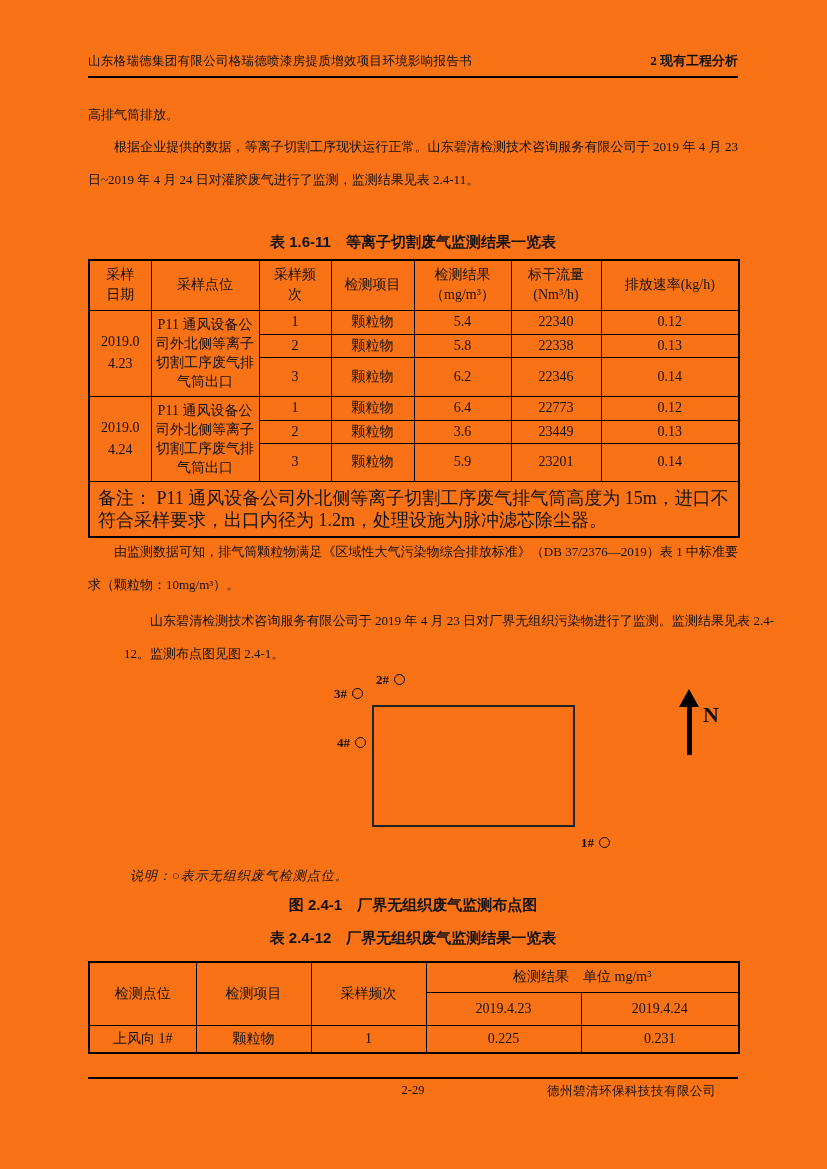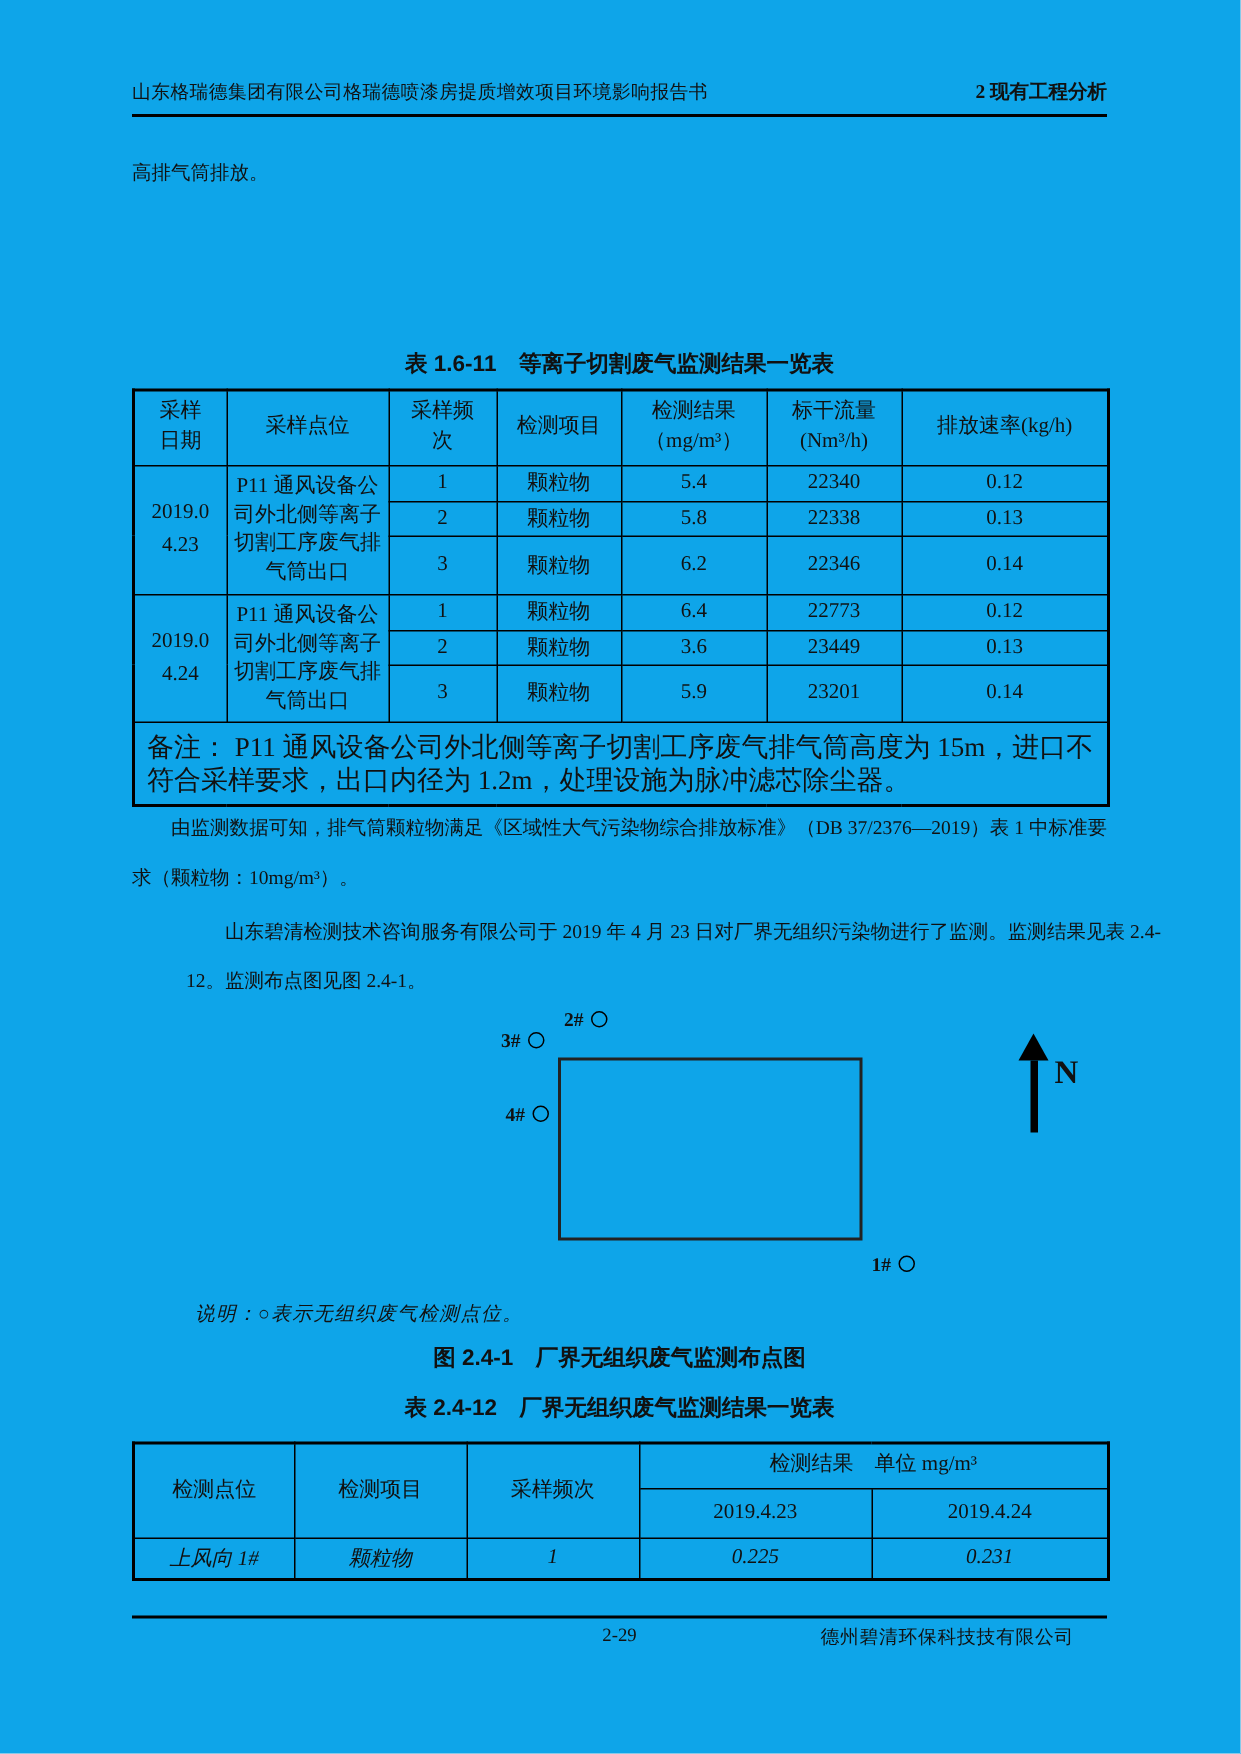--- a/index.html
+++ b/index.html
@@ -1,16 +1,16 @@
 <!DOCTYPE html>
 <html><head>
 <meta charset="utf-8">
 <style>
   html,body{margin:0;padding:0;background:#e8e8e8;}
-  .page{position:relative;width:827px;height:1169px;background:#0ea5e9;margin:0 auto;
+  .page{position:relative;width:827px;height:1169px;background:#f97316;margin:0 auto;
         font-family:"Liberation Serif","DejaVu Serif",serif;color:#111;overflow:hidden;}
   .abs{position:absolute;}
   
   .hdr{left:88px;top:52px;width:650px;display:flex;justify-content:space-between;
        align-items:flex-end;border-bottom:2px solid #000;padding-bottom:6px;}
   .hdr-left{font-size:12.5px;letter-spacing:.3px;}
   .hdr-right{font-size:13px;font-weight:bold;}
   
   .para{left:88px;width:650px;font-size:13px;line-height:32.5px;text-align:justify;}
   .indent{text-indent:2em;}
@@ -18,21 +18,21 @@
   .caption{left:88px;width:650px;text-align:center;font-family:"Liberation Sans","DejaVu Sans",sans-serif;
            font-weight:bold;font-size:15px;}
   
   table.tbl{border-collapse:collapse;table-layout:fixed;border:2px solid #000;}
   .tbl th,.tbl td{border:1px solid #000;text-align:center;vertical-align:middle;
                   font-size:14px;font-weight:normal;padding:2px 4px;overflow:hidden;}
   .tbl th{padding:2px 10px;line-height:20px;}
   .t1{left:88px;top:259px;width:650px;}
   .t2{left:88px;top:961px;width:650px;}
   tr.h50{height:50px;} tr.h24{height:24px;} tr.h22{height:22px;} tr.h39{height:39px;}
-  tr.h38{height:38px;} tr.h30{height:30px;} tr.h33{height:33px;} tr.h28{height:28px;font-style:italic;}
+  tr.h38{height:38px;} tr.h30{height:30px;} tr.h33{height:33px;} tr.h28{height:28px;}
   td.loccell{line-height:19px;padding:2px 3px;}
   td.datecell span{display:block;line-height:22px;}
   td.remark{text-align:left;font-size:18px;line-height:22px;padding:5px 8px;}
   
   .rect{left:372px;top:705px;width:199px;height:118px;border:2px solid #222;}
   .pt{font-weight:bold;font-size:13px;white-space:nowrap;}
   .circ{display:inline-block;width:9px;height:9px;border:1.5px solid #000;border-radius:50%;
         margin-left:5px;vertical-align:-1px;}
   .pt2{left:376px;top:672px;} .pt3{left:334px;top:686px;}
   .pt4{left:337px;top:735px;} .pt1{left:581px;top:835px;}
@@ -51,20 +51,21 @@
 <body>
 
 <div class="page">
 
   <div class="abs hdr">
     <span class="hdr-left">山东格瑞德集团有限公司格瑞德喷漆房提质增效项目环境影响报告书</span>
     <span class="hdr-right">2 现有工程分析</span>
   </div>
 
   <div class="abs para" style="top:99px;">高排气筒排放。</div>
+  <div class="abs para indent" style="top:131px;">根据企业提供的数据，等离子切割工序现状运行正常。山东碧清检测技术咨询服务有限公司于 2019 年 4 月 23 日~2019 年 4 月 24 日对灌胶废气进行了监测，监测结果见表 2.4-11。</div>
 
   <div class="abs caption" style="top:233px;">表 1.6-11　等离子切割废气监测结果一览表</div>
 
   <table class="abs tbl t1">
     <colgroup>
       <col style="width:62px">
         <col style="width:108px">
         <col style="width:72px">
         <col style="width:83px">
       <col style="width:97px">

